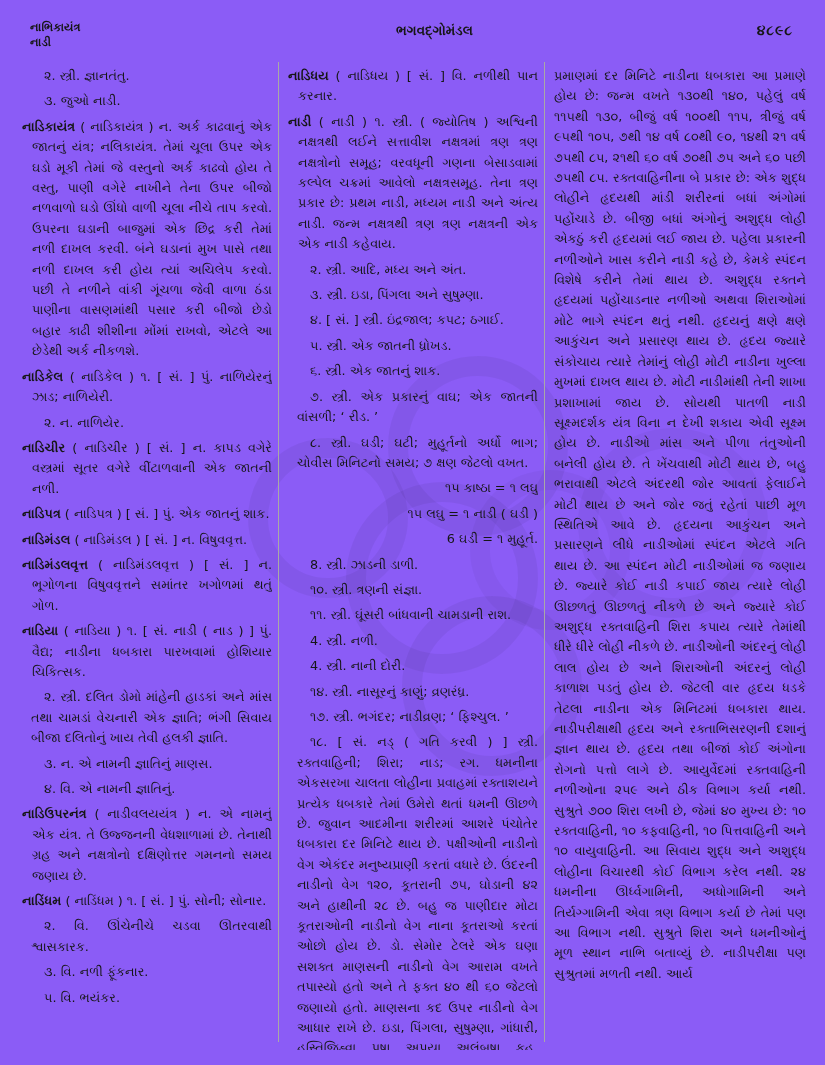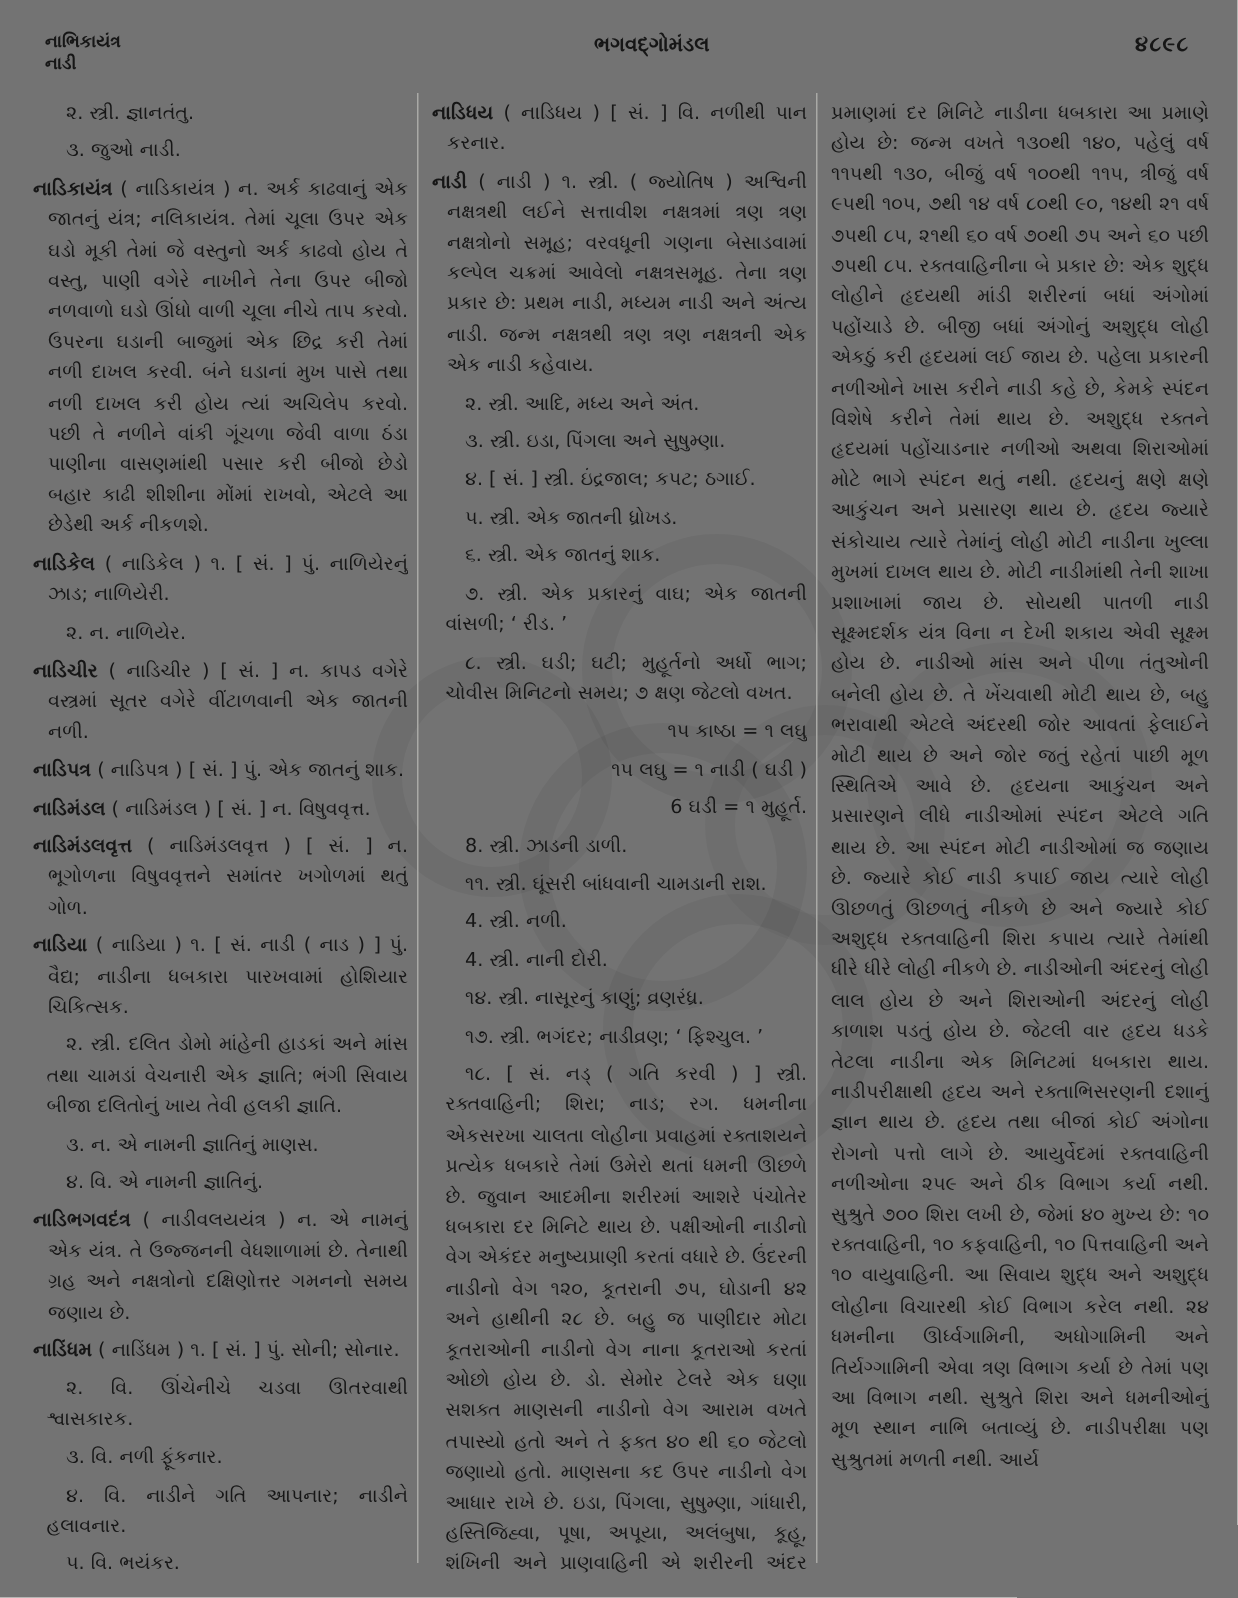--- a/index.html
+++ b/index.html
@@ -1,19 +1,19 @@
 <!DOCTYPE html>
 <html><head>
 <meta charset="utf-8">
 <style>
   html,body{margin:0;padding:0;background:#e9e9e7;}
   .page{
     position:relative;
     width:825px;height:1065px;
-    background:#737373;
+    background:#8b5cf6;
     overflow:hidden;
     font-family:"DejaVu Sans",sans-serif;
     color:#161616;
   }
   
   .wm{position:absolute;border-radius:50%;border:20px solid rgba(0,0,0,0.05);pointer-events:none;}
   .wm1{left:248px;top:438px;width:120px;height:120px;}
   .wm2{left:388px;top:356px;width:140px;height:140px;}
   .wm3{left:346px;top:482px;width:152px;height:152px;}
   .wm4{left:402px;top:596px;width:140px;height:140px;}
@@ -71,41 +71,41 @@
       <p class="p-entry"><b>નાડિકેલ</b> ( નાડિકેલ ) ૧. [ સં. ] પું. નાળિયેરનું ઝાડ; નાળિયેરી.</p>
       <p class="p-sense">૨. ન. નાળિયેર.</p>
       <p class="p-entry"><b>નાડિચીર</b> ( નાડિચીર ) [ સં. ] ન. કાપડ વગેરે વસ્ત્રમાં સૂતર વગેરે વીંટાળવાની એક જાતની નળી.</p>
       <p class="p-entry"><b>નાડિપત્ર</b> ( નાડિપત્ર ) [ સં. ] પું. એક જાતનું શાક.</p>
       <p class="p-entry"><b>નાડિમંડલ</b> ( નાડિમંડલ ) [ સં. ] ન. વિષુવવૃત્ત.</p>
       <p class="p-entry"><b>નાડિમંડલવૃત્ત</b> ( નાડિમંડલવૃત્ત ) [ સં. ] ન. ભૂગોળના વિષુવવૃત્તને સમાંતર ખગોળમાં થતું ગોળ.</p>
       <p class="p-entry"><b>નાડિયા</b> ( નાડિયા ) ૧. [ સં. નાડી ( નાડ ) ] પું. વૈદ્ય; નાડીના ધબકારા પારખવામાં હોશિયાર ચિકિત્સક.</p>
       <p class="p-sense">૨. સ્ત્રી. દલિત ડોમો માંહેની હાડકાં અને માંસ તથા ચામડાં વેચનારી એક જ્ઞાતિ; ભંગી સિવાય બીજા દલિતોનું ખાય તેવી હલકી જ્ઞાતિ.</p>
       <p class="p-sense">૩. ન. એ નામની જ્ઞાતિનું માણસ.</p>
       <p class="p-sense">૪. વિ. એ નામની જ્ઞાતિનું.</p>
-      <p class="p-entry"><b>નાડિભગવદંત્ર</b> ( નાડીવલયયંત્ર ) ન. એ નામનું એક યંત્ર. તે ઉજ્જનની વેધશાળામાં છે. તેનાથી ગ્રહ અને નક્ષત્રોનો દક્ષિણોત્તર ગમનનો સમય જણાય છે.</p>
+      <p class="p-entry"><b>નાડિઉપરનંત્ર</b> ( નાડીવલયયંત્ર ) ન. એ નામનું એક યંત્ર. તે ઉજ્જનની વેધશાળામાં છે. તેનાથી ગ્રહ અને નક્ષત્રોનો દક્ષિણોત્તર ગમનનો સમય જણાય છે.</p>
       <p class="p-entry"><b>નાડિંધમ</b> ( નાડિંધમ ) ૧. [ સં. ] પું. સોની; સોનાર.</p>
       <p class="p-sense">૨. વિ. ઊંચેનીચે ચડવા ઊતરવાથી શ્વાસકારક.</p>
       <p class="p-sense">૩. વિ. નળી ફૂંકનાર.</p>
-      <p class="p-sense">૪. વિ. નાડીને ગતિ આપનાર; નાડીને હલાવનાર.</p>
       <p class="p-sense">૫. વિ. ભયંકર.</p>
     </div>
   <div class="col col2">
       <p class="p-entry"><b>નાડિધય</b> ( નાડિધય ) [ સં. ] વિ. નળીથી પાન કરનાર.</p>
       <p class="p-entry"><b>નાડી</b> ( નાડી ) ૧. સ્ત્રી. ( જ્યોતિષ ) અશ્વિની નક્ષત્રથી લઈને સત્તાવીશ નક્ષત્રમાં ત્રણ ત્રણ નક્ષત્રોનો સમૂહ; વરવધૂની ગણના બેસાડવામાં કલ્પેલ ચક્રમાં આવેલો નક્ષત્રસમૂહ. તેના ત્રણ પ્રકાર છે: પ્રથમ નાડી, મધ્યમ નાડી અને અંત્ય નાડી. જન્મ નક્ષત્રથી ત્રણ ત્રણ નક્ષત્રની એક એક નાડી કહેવાય.</p>
       <p class="p-sense">૨. સ્ત્રી. આદિ, મધ્ય અને અંત.</p>
       <p class="p-sense">૩. સ્ત્રી. ઇડા, પિંગલા અને સુષુમ્ણા.</p>
       <p class="p-sense">૪. [ સં. ] સ્ત્રી. ઇંદ્રજાલ; કપટ; ઠગાઈ.</p>
       <p class="p-sense">૫. સ્ત્રી. એક જાતની ધ્રોખડ.</p>
       <p class="p-sense">૬. સ્ત્રી. એક જાતનું શાક.</p>
       <p class="p-sense">૭. સ્ત્રી. એક પ્રકારનું વાઘ; એક જાતની વાંસળી; ‘ રીડ. ’</p>
       <p class="p-sense">૮. સ્ત્રી. ઘડી; ઘટી; મુહૂર્તનો અર્ધો ભાગ; ચોવીસ મિનિટનો સમય; ૭ ક્ષણ જેટલો વખત.</p>
       <p class="p-formula">૧૫ કાષ્ઠા = ૧ લઘુ</p>
       <p class="p-formula">૧૫ લઘુ = ૧ નાડી ( ઘડી )</p>
       <p class="p-formula">6 ઘડી = ૧ મુહૂર્ત.</p>
       <p class="p-sense">8. સ્ત્રી. ઝાડની ડાળી.</p>
+      <p class="p-sense">૧૦. સ્ત્રી. ત્રણની સંજ્ઞા.</p>
       <p class="p-sense">૧૧. સ્ત્રી. ઘૂંસરી બાંધવાની ચામડાની રાશ.</p>
       <p class="p-sense">4. સ્ત્રી. નળી.</p>
       <p class="p-sense">4. સ્ત્રી. નાની દોરી.</p>
       <p class="p-sense">૧૪. સ્ત્રી. નાસૂરનું કાણું; વ્રણરંધ્ર.</p>
       <p class="p-sense">૧૭. સ્ત્રી. ભગંદર; નાડીવ્રણ; ‘ ફિશ્ચુલ. ’</p>
       <p class="p-sense">૧૮. [ સં. નડ્ ( ગતિ કરવી ) ] સ્ત્રી. રક્તવાહિની; શિરા; નાડ; રગ. ધમનીના એકસરખા ચાલતા લોહીના પ્રવાહમાં રક્તાશયને પ્રત્યેક ધબકારે તેમાં ઉમેરો થતાં ધમની ઊછળે છે. જુવાન આદમીના શરીરમાં આશરે પંચોતેર ધબકારા દર મિનિટે થાય છે. પક્ષીઓની નાડીનો વેગ એકંદર મનુષ્યપ્રાણી કરતાં વધારે છે. ઉંદરની નાડીનો વેગ ૧૨૦, કૂતરાની ૭૫, ઘોડાની ૪૨ અને હાથીની ૨૮ છે. બહુ જ પાણીદાર મોટા કૂતરાઓની નાડીનો વેગ નાના કૂતરાઓ કરતાં ઓછો હોય છે. ડો. સેમોર ટેલરે એક ઘણા સશક્ત માણસની નાડીનો વેગ આરામ વખતે તપાસ્યો હતો અને તે ફક્ત ૪૦ થી ૬૦ જેટલો જણાયો હતો. માણસના કદ ઉપર નાડીનો વેગ આધાર રાખે છે. ઇડા, પિંગલા, સુષુમ્ણા, ગાંધારી, હસ્તિજિહ્વા, પૂષા, અપૂયા, અલંબુષા, કૂહૂ, શંખિની અને પ્રાણવાહિની એ શરીરની અંદર મુખ્ય નાડીઓ છે. વયના</p>
     </div>
   <div class="col col3">
       <p class="p-cont">પ્રમાણમાં દર મિનિટે નાડીના ધબકારા આ પ્રમાણે હોય છે: જન્મ વખતે ૧૩૦થી ૧૪૦, પહેલું વર્ષ ૧૧૫થી ૧૩૦, બીજું વર્ષ ૧૦૦થી ૧૧૫, ત્રીજું વર્ષ ૯૫થી ૧૦૫, ૭થી ૧૪ વર્ષ ૮૦થી ૯૦, ૧૪થી ૨૧ વર્ષ ૭૫થી ૮૫, ૨૧થી ૬૦ વર્ષ ૭૦થી ૭૫ અને ૬૦ પછી ૭૫થી ૮૫. રક્તવાહિનીના બે પ્રકાર છે: એક શુદ્ધ લોહીને હૃદયથી માંડી શરીરનાં બધાં અંગોમાં પહોંચાડે છે. બીજી બધાં અંગોનું અશુદ્ધ લોહી એકઠું કરી હૃદયમાં લઈ જાય છે. પહેલા પ્રકારની નળીઓને ખાસ કરીને નાડી કહે છે, કેમકે સ્પંદન વિશેષે કરીને તેમાં થાય છે. અશુદ્ધ રક્તને હૃદયમાં પહોંચાડનાર નળીઓ અથવા શિરાઓમાં મોટે ભાગે સ્પંદન થતું નથી. હૃદયનું ક્ષણે ક્ષણે આકુંચન અને પ્રસારણ થાય છે. હૃદય જ્યારે સંકોચાય ત્યારે તેમાંનું લોહી મોટી નાડીના ખુલ્લા મુખમાં દાખલ થાય છે. મોટી નાડીમાંથી તેની શાખા પ્રશાખામાં જાય છે. સોયથી પાતળી નાડી સૂક્ષ્મદર્શક યંત્ર વિના ન દેખી શકાય એવી સૂક્ષ્મ હોય છે. નાડીઓ માંસ અને પીળા તંતુઓની બનેલી હોય છે. તે ખેંચવાથી મોટી થાય છે, બહુ ભરાવાથી એટલે અંદરથી જોર આવતાં ફેલાઈને મોટી થાય છે અને જોર જતું રહેતાં પાછી મૂળ સ્થિતિએ આવે છે. હૃદયના આકુંચન અને પ્રસારણને લીધે નાડીઓમાં સ્પંદન એટલે ગતિ થાય છે. આ સ્પંદન મોટી નાડીઓમાં જ જણાય છે. જ્યારે કોઈ નાડી કપાઈ જાય ત્યારે લોહી ઊછળતું ઊછળતું નીકળે છે અને જ્યારે કોઈ અશુદ્ધ રક્તવાહિની શિરા કપાય ત્યારે તેમાંથી ધીરે ધીરે લોહી નીકળે છે. નાડીઓની અંદરનું લોહી લાલ હોય છે અને શિરાઓની અંદરનું લોહી કાળાશ પડતું હોય છે. જેટલી વાર હૃદય ધડકે તેટલા નાડીના એક મિનિટમાં ધબકારા થાય. નાડીપરીક્ષાથી હૃદય અને રક્તાભિસરણની દશાનું જ્ઞાન થાય છે. હૃદય તથા બીજાં કોઈ અંગોના રોગનો પત્તો લાગે છે. આયુર્વેદમાં રક્તવાહિની નળીઓના ૨૫૯ અને ઠીક વિભાગ કર્યા નથી. સુશ્રુતે ૭૦૦ શિરા લખી છે, જેમાં ૪૦ મુખ્ય છે: ૧૦ રક્તવાહિની, ૧૦ કફવાહિની, ૧૦ પિત્તવાહિની અને ૧૦ વાયુવાહિની. આ સિવાય શુદ્ધ અને અશુદ્ધ લોહીના વિચારથી કોઈ વિભાગ કરેલ નથી. ૨૪ ધમનીના ઊર્ધ્વગામિની, અધોગામિની અને તિર્યગ્ગામિની એવા ત્રણ વિભાગ કર્યા છે તેમાં પણ આ વિભાગ નથી. સુશ્રુતે શિરા અને ધમનીઓનું મૂળ સ્થાન નાભિ બતાવ્યું છે. નાડીપરીક્ષા પણ સુશ્રુતમાં મળતી નથી. આર્ય</p>
     </div>

